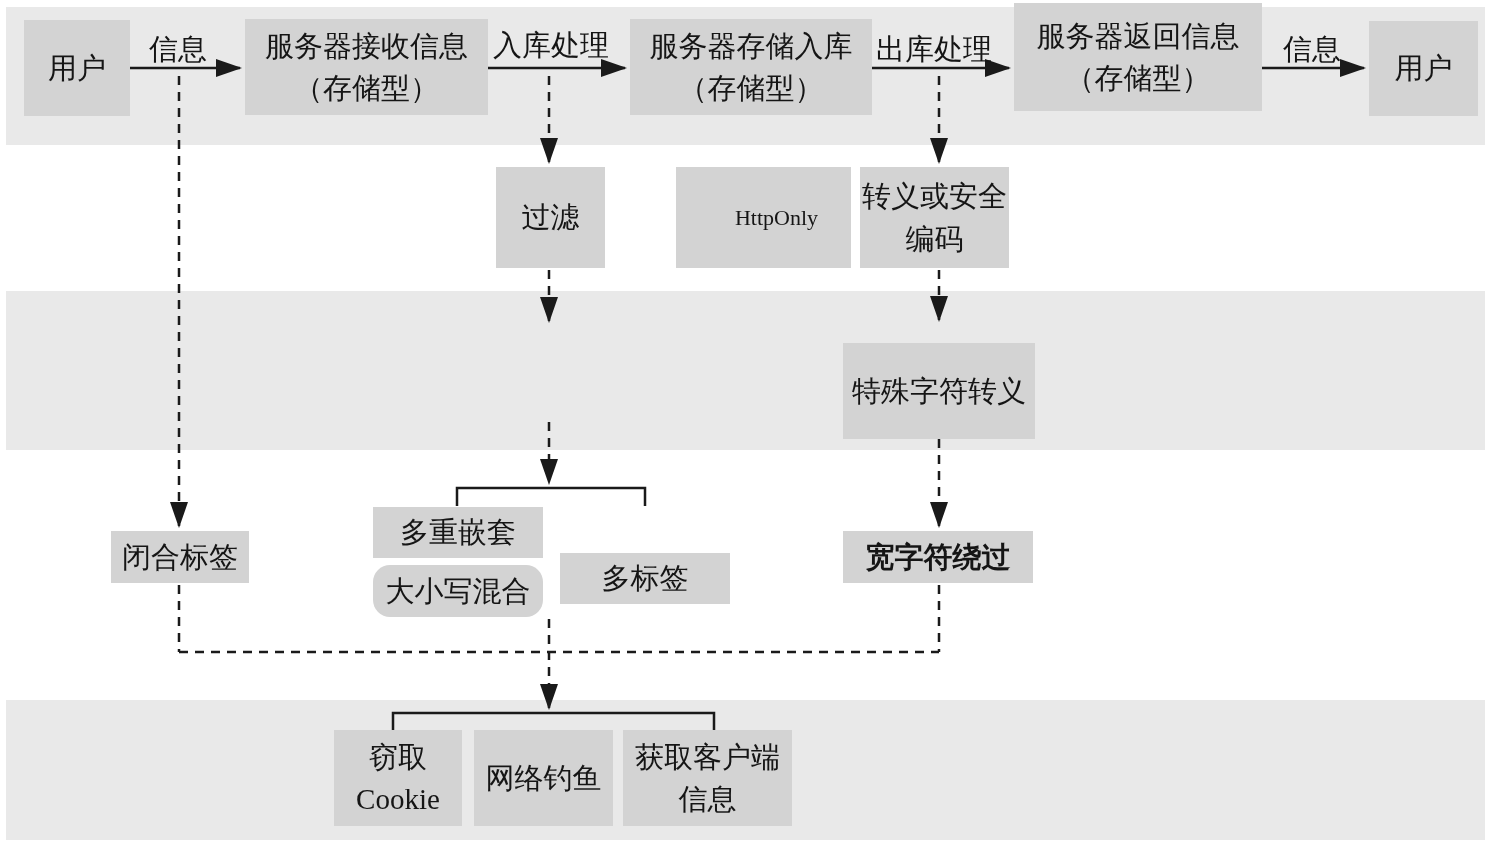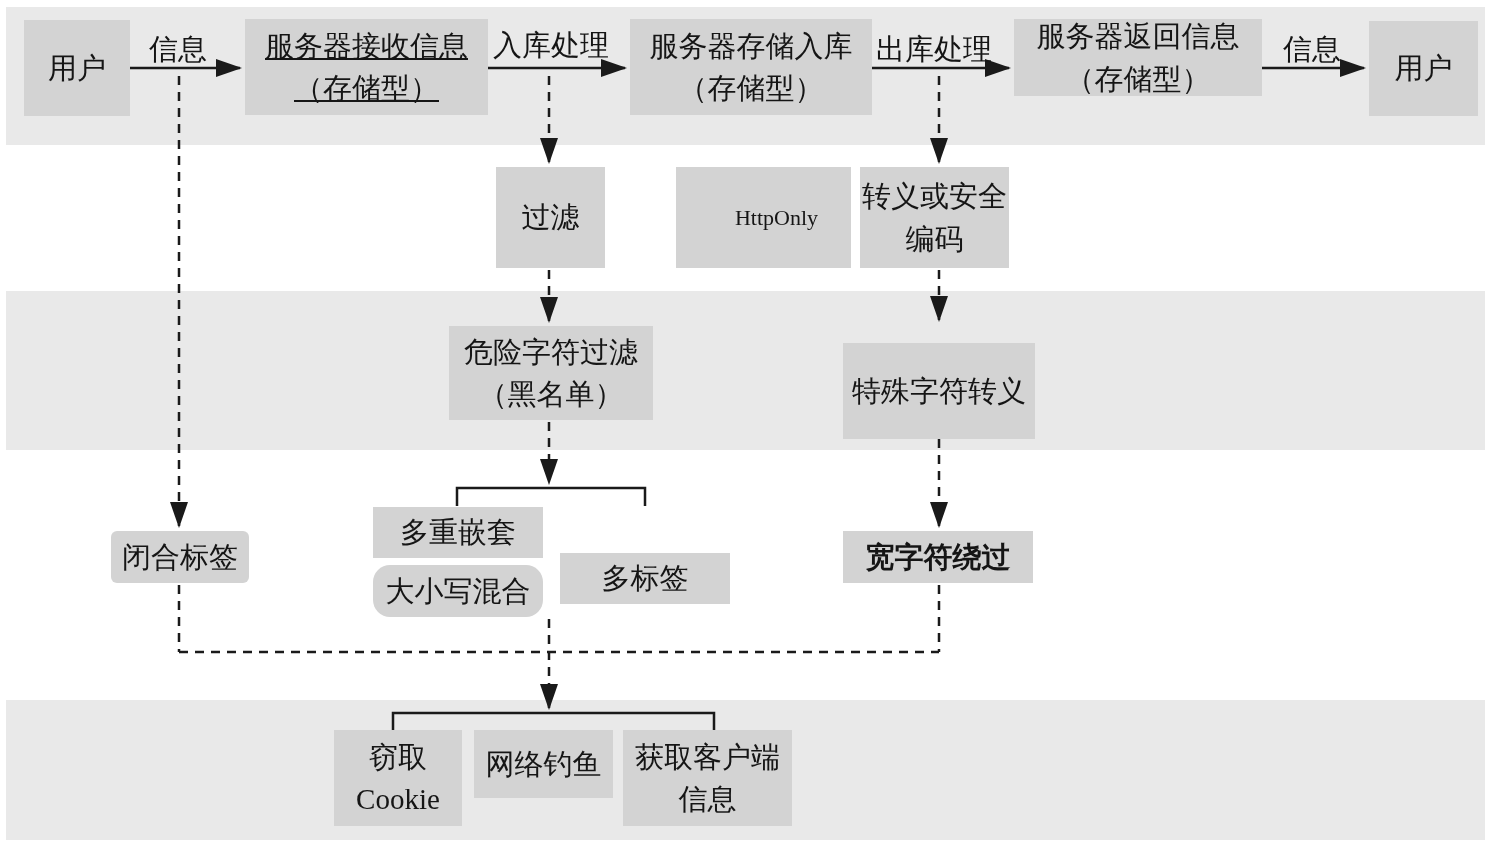--- a/index.html
+++ b/index.html
@@ -67,46 +67,44 @@
 
     <line class="conn dash" x1="179" y1="585" x2="179" y2="652"></line>
     <line class="conn dash" x1="939" y1="585" x2="939" y2="652"></line>
     <line class="conn dash" x1="179" y1="652" x2="939" y2="652"></line>
 
     <polyline class="conn" points="457,506 457,488 645,488 645,506"></polyline>
     <polyline class="conn" points="393,730 393,713 714,713 714,730"></polyline>
   </svg>
 
   <div class="box" style="left:24px;top:20px;width:106px;height:96px;">用户</div>
-  <div class="box" style="left:245px;top:19px;width:243px;height:96px;text-decoration:underline;">服务器接收信息
+  <div class="box" style="left:245px;top:19px;width:243px;height:96px;">服务器接收信息
 （存储型）</div>
   <div class="box" style="left:630px;top:19px;width:242px;height:96px;">服务器存储入库
 （存储型）</div>
-  <div class="box" style="left:1014px;top:19px;width:248px;height:77px;">服务器返回信息
+  <div class="box" style="left:1014px;top:3px;width:248px;height:108px;">服务器返回信息
 （存储型）</div>
   <div class="box" style="left:1369px;top:21px;width:109px;height:95px;">用户</div>
 
   <div class="edge-label" style="left:178px;top:30px;">信息</div>
   <div class="edge-label" style="left:551px;top:26px;">入库处理</div>
   <div class="edge-label" style="left:934px;top:30px;">出库处理</div>
   <div class="edge-label" style="left:1312px;top:30px;">信息</div>
 
   <div class="box" style="left:496px;top:167px;width:109px;height:101px;">过滤</div>
   <div class="box httponly" style="left:676px;top:167px;width:149px;height:101px;">HttpOnly</div>
   <div class="box" style="left:860px;top:167px;width:149px;height:101px;text-align:center;">转义或安全
 编码</div>
-  <div class="box" style="left:449px;top:326px;width:204px;height:94px;">危险字符过滤
-（黑名单）</div>
   <div class="box" style="left:843px;top:343px;width:192px;height:96px;">特殊字符转义</div>
 
-  <div class="box" style="left:111px;top:531px;width:138px;height:52px;border-radius:6px;">闭合标签</div>
+  <div class="box" style="left:111px;top:531px;width:138px;height:52px;">闭合标签</div>
   <div class="box" style="left:373px;top:507px;width:170px;height:51px;">多重嵌套</div>
   <div class="box" style="left:560px;top:507px;width:170px;height:51px;margin-top:46px;">多标签</div>
   <div class="box" style="left:373px;top:565px;width:170px;height:52px;border-radius:17px;">大小写混合</div>
   <div class="box" style="left:843px;top:531px;width:190px;height:52px;font-weight:bold;">宽字符绕过</div>
 
   <div class="box" style="left:334px;top:730px;width:128px;height:96px;">窃取
 Cookie</div>
-  <div class="box" style="left:474px;top:730px;width:139px;height:68px;">网络钓鱼</div>
+  <div class="box" style="left:474px;top:730px;width:139px;height:96px;">网络钓鱼</div>
   <div class="box" style="left:623px;top:730px;width:169px;height:96px;">获取客户端
 信息</div>
 
 </div>
 
 </body></html>

